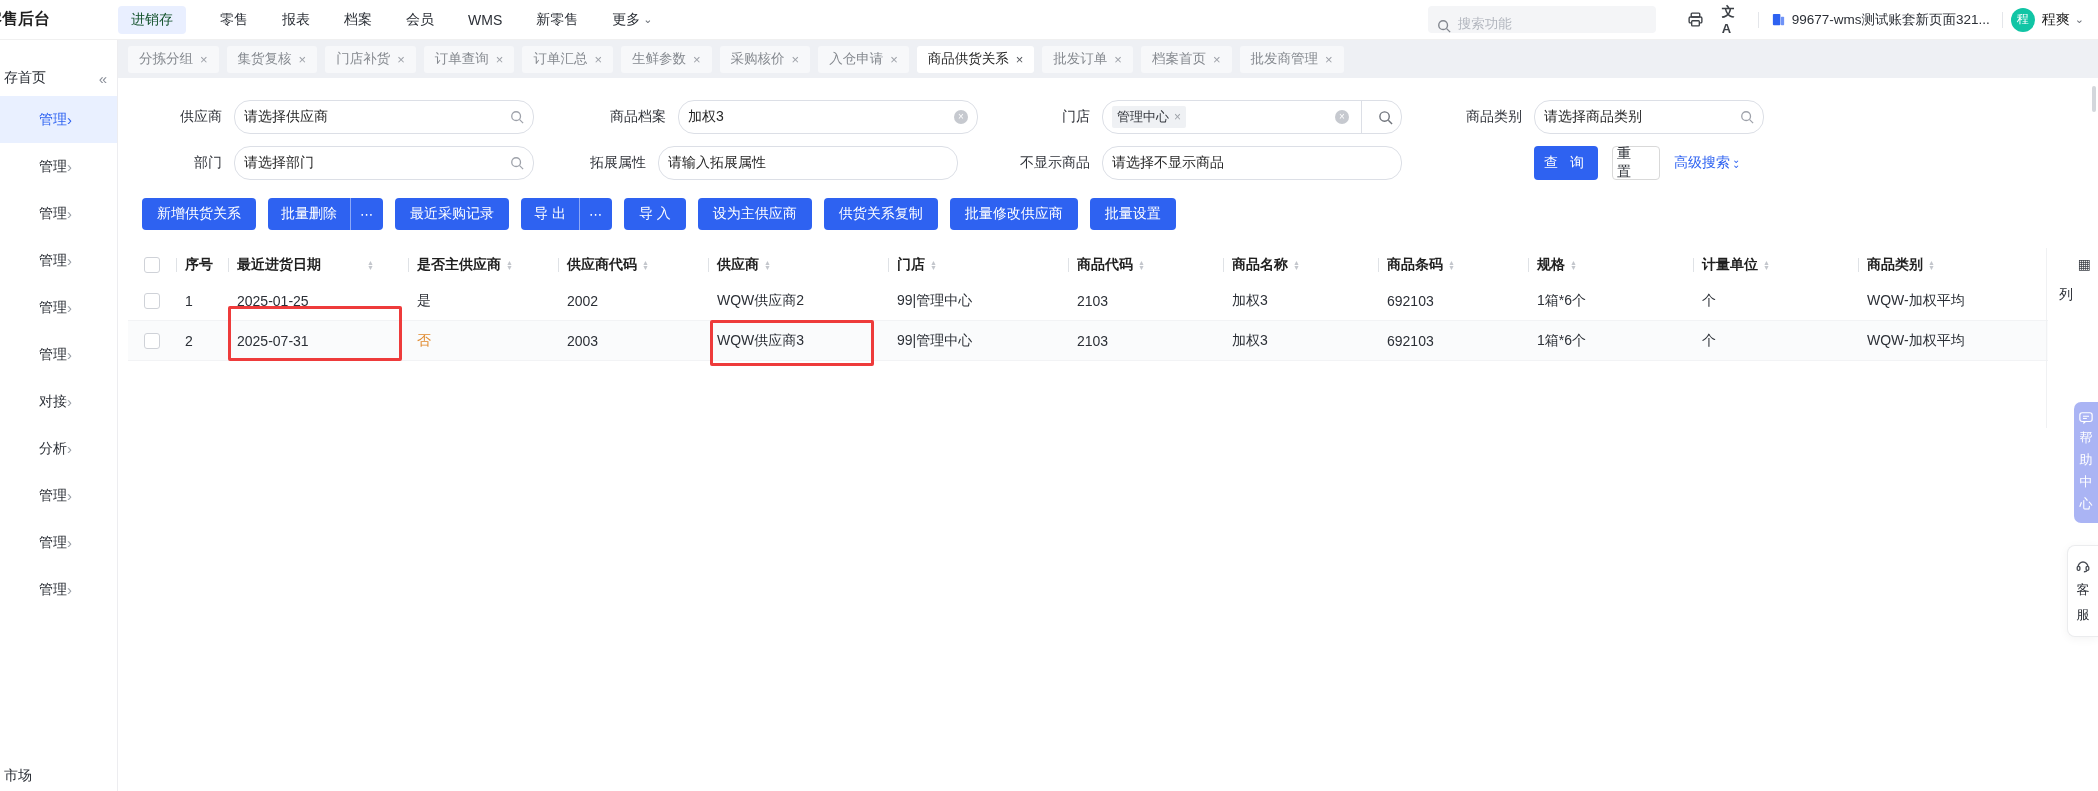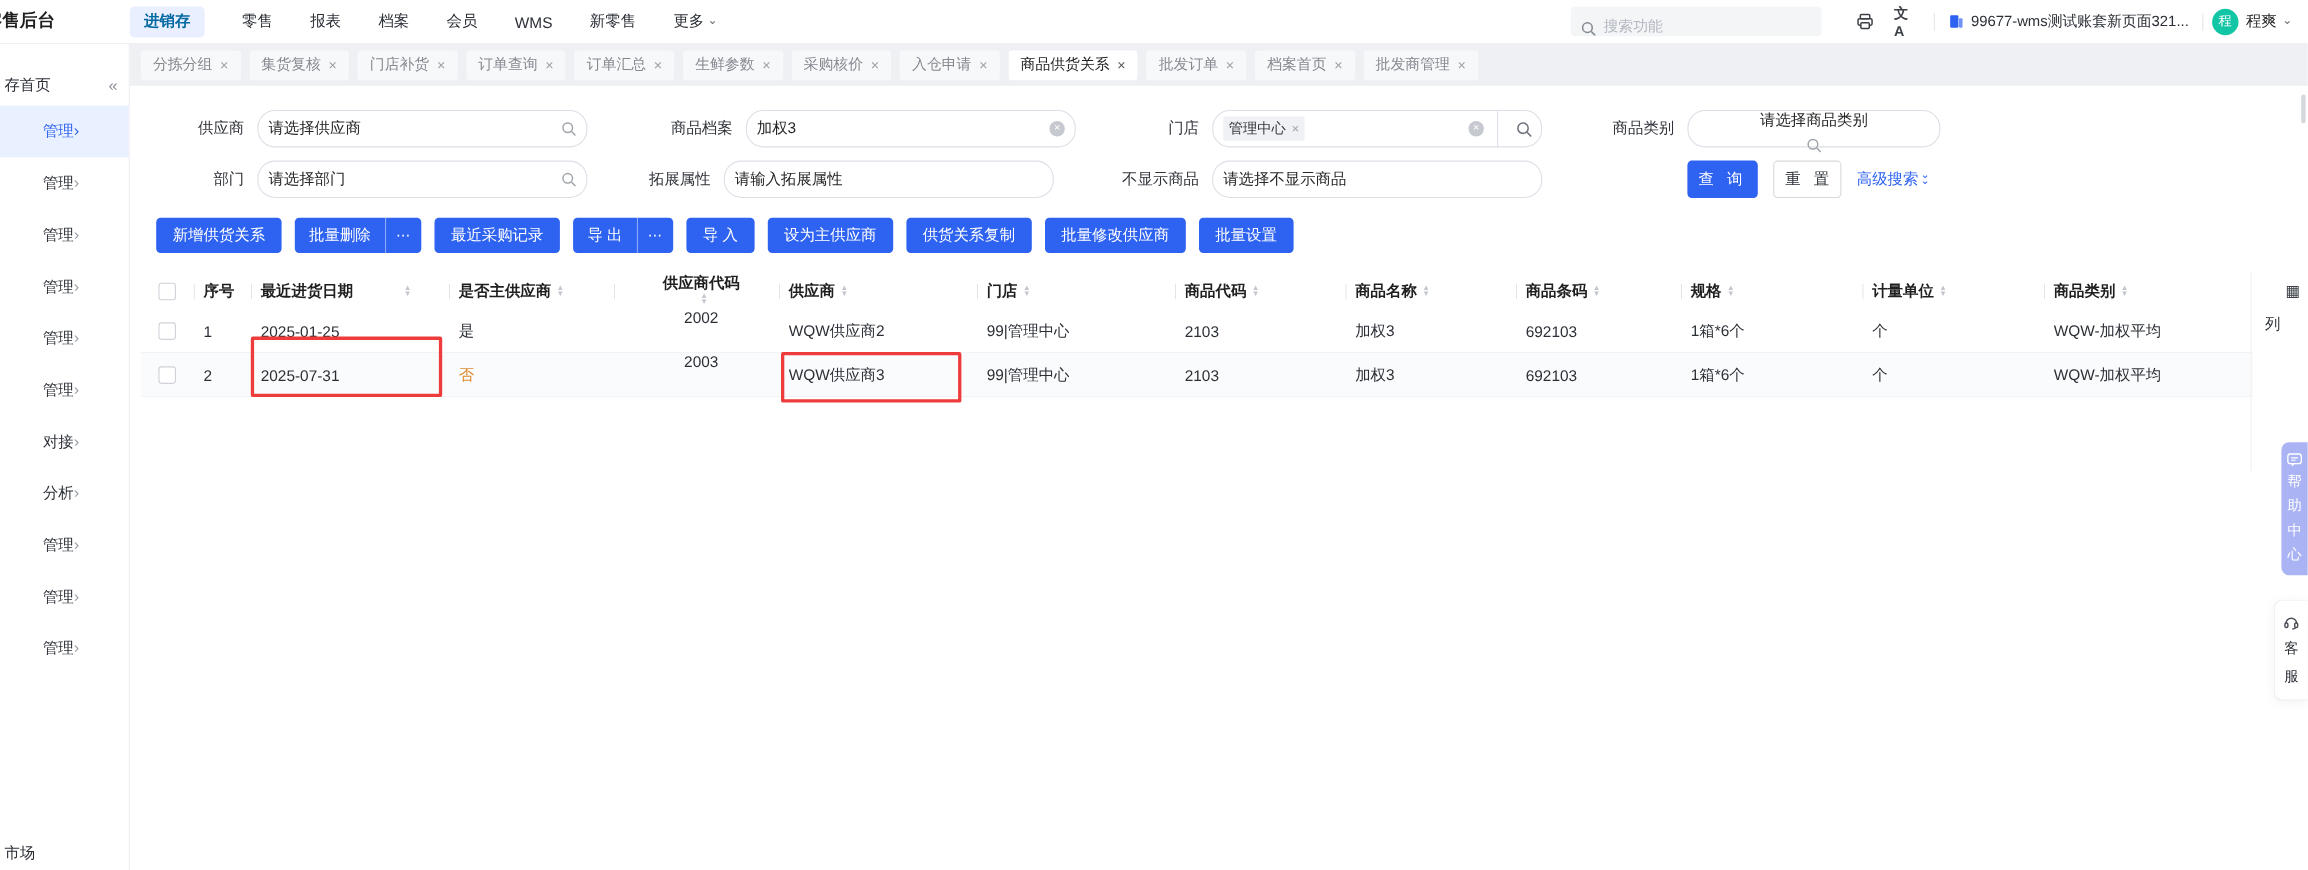--- a/index.html
+++ b/index.html
@@ -6,21 +6,21 @@
   html,body { width:2098px; height:791px; overflow:hidden; background:#fff;
     font-family:"Liberation Sans","DejaVu Sans",sans-serif; font-size:14px; color:#262626; }
 
   
   .topbar { height:40px; display:flex; align-items:center; background:#fff;
     border-bottom:1px solid #f0f0f0; padding-right:14px; position:relative; z-index:5; }
   .logo-wrap { width:60px; overflow:hidden; flex:0 0 auto; }
   .logo { font-size:16px; font-weight:bold; white-space:nowrap; margin-left:-14px; color:#1f1f1f; }
   .mainnav { display:flex; align-items:center; margin-left:58px; gap:34px; }
   .nav-item { font-size:14px; color:#2b2f36; cursor:pointer; white-space:nowrap; display:flex; align-items:center; gap:3px;}
-  .nav-item.active { color:#0369a1; background:#e9efff; padding:5px 13px; border-radius:4px; font-weight:bold;}
+  .nav-item.active { color:#14532d; background:#e9efff; padding:5px 13px; border-radius:4px; font-weight:normal;}
   .nav-caret { font-size:11px; color:#6b7078; line-height:1; }
   .top-spacer { flex:1; }
   .searchbox { width:228px; height:27px; background:#f4f5f7; border-radius:4px;
     display:flex; align-items:flex-end; padding:0 9px; gap:7px; margin-right:22px; }
   .searchbox .ph { color:#b3b7bf; font-size:13.5px; }
   .tool-icon { width:20px; height:20px; display:flex; align-items:center; justify-content:center; color:#3c4046; margin:0 8px; cursor:pointer;}
   .translate { font-size:13px; font-weight:bold; letter-spacing:-1px; }
   .vdiv { width:1px; height:16px; background:#e4e6ea; margin:0 8px; }
   .company { display:flex; align-items:center; gap:6px; margin:0 4px; cursor:pointer;}
   .company-name { font-size:13.5px; color:#2b2f36; max-width:250px; white-space:nowrap; }
@@ -51,54 +51,54 @@
   .scroll-thumb { position:absolute; right:2px; top:46px; width:4px; height:26px; background:#d4d7dc; border-radius:2px; }
 
   
   .filters { padding:22px 0 0 24px; }
   .frow { display:flex; align-items:center; margin-bottom:12px; }
   .fgroup { display:flex; align-items:center; margin-right:40px; }
   .flabel { text-align:right; color:#30333a; padding-right:12px; white-space:nowrap; }
   .w90 { width:92px; } .w104 { width:104px; } .w84 { width:84px; }
   .finput { height:34px; border:1px solid #dcdfe6; border-radius:16px; background:#fff;
     display:flex; align-items:center; padding:0 9px; gap:6px; }
-  .w300 { width:300px; } .w230 { width:230px;flex-direction:column; }
+  .w300 { width:300px; } .w230 { width:230px; }
   .ph { color:#bfc3cc; }
   .fvalue { color:#262626; flex:1; }
   .fspacer { flex:1; }
   .icon-search { flex:0 0 auto; }
   .clear-ic { width:14px; height:14px; border-radius:50%; background:#c6c9cf; color:#fff;
     font-size:10px; display:flex; align-items:center; justify-content:center; line-height:1; cursor:pointer; flex:0 0 auto;}
   .addon-sep { width:1px; height:33px; background:#dcdfe6; margin:0 2px 0 6px; }
   .tag { background:#eff1f4; border-radius:2px; padding:2px 5px; font-size:13px; color:#33363c;
     display:flex; align-items:center; gap:5px; white-space:nowrap;}
   .tag .x { color:#9da1a8; font-size:12px; cursor:pointer;}
   .btn { height:34px; border-radius:4px; font-size:14px; display:flex; align-items:center; justify-content:center; cursor:pointer; }
   .btn-primary { background:#2e62f1; color:#fff; border:none; width:64px; letter-spacing:4px; padding-left:0;}
-  .btn-plain { background:#fff; border:1px solid #d9d9d9; color:#2b2f36; width:62px; letter-spacing:4px; padding-left:4px; margin-left:14px;}
+  .btn-plain { background:#fff; border:1px solid #d9d9d9; color:#2b2f36; width:48px; letter-spacing:4px; padding-left:4px; margin-left:14px;}
   .adv { color:#2e62f1; margin-left:14px; display:flex; align-items:center; gap:2px; cursor:pointer; white-space:nowrap;}
   .dblcaret { display:flex; flex-direction:column; line-height:5px; font-size:10px; margin-top:-2px;}
 
   
   .actions { display:flex; gap:12px; padding:6px 0 0 24px; }
   .abtn { background:#2e62f1; color:#fff; height:32px; border-radius:4px; display:flex; align-items:center;
     padding:0 15px; cursor:pointer; white-space:nowrap; }
   .abtn.split { padding:0; }
   .abtn.split .seg { padding:0 13px; height:100%; display:flex; align-items:center; }
   .abtn.split .seg2 { border-left:1px solid rgba(255,255,255,.45); padding:0 9px; font-size:13px; letter-spacing:1px;}
 
   
   .table { margin:19px 0 0 10px; width:1920px; position:relative; }
   .trow { display:flex; align-items:center; }
   .thead { height:32px; font-weight:bold; color:#1f1f1f; }
   .tbody-row { height:40px; border-bottom:1px solid #f2f3f5; color:#2b2f36; }
   .tbody-row.alt { background:#fafbfc; }
   .cell { display:flex; align-items:center; padding-left:9px; height:100%; position:relative; overflow:hidden; white-space:nowrap;}
   .c0{width:48px; justify-content:center; padding-left:0;} .c1{width:52px;} .c2{width:180px;gap:41px;} .c3{width:150px;}
-  .c4{width:150px;flex-direction:column;} .c5{width:180px;} .c6{width:180px;} .c7{width:155px;} .c8{width:155px;}
+  .c4{width:150px;} .c5{width:180px;} .c6{width:180px;} .c7{width:155px;} .c8{width:155px;}
   .c9{width:150px;} .c10{width:165px;} .c11{width:165px;} .c12{width:190px;}
   .thead .cell:not(.c0)::before { content:""; position:absolute; left:0; top:9px; width:1px; height:14px; background:#dfe2e6; }
   .sorter { display:flex; flex-direction:column; margin-left:5px; color:#c3c6cc; font-size:7px; line-height:5px; cursor:pointer;}
   .cb { width:16px; height:16px; border:1px solid #cfd2d8; border-radius:3px; background:#fff; cursor:pointer; }
   .flag-no { color:#e08a2e; }
   .annot { position:absolute; border:3px solid #ee3b3b; border-radius:2px; pointer-events:none; }
   .annot1 { left:100px; top:57px; width:174px; height:55px; }
   .annot2 { left:582px; top:71px; width:164px; height:46px; }
 
   

